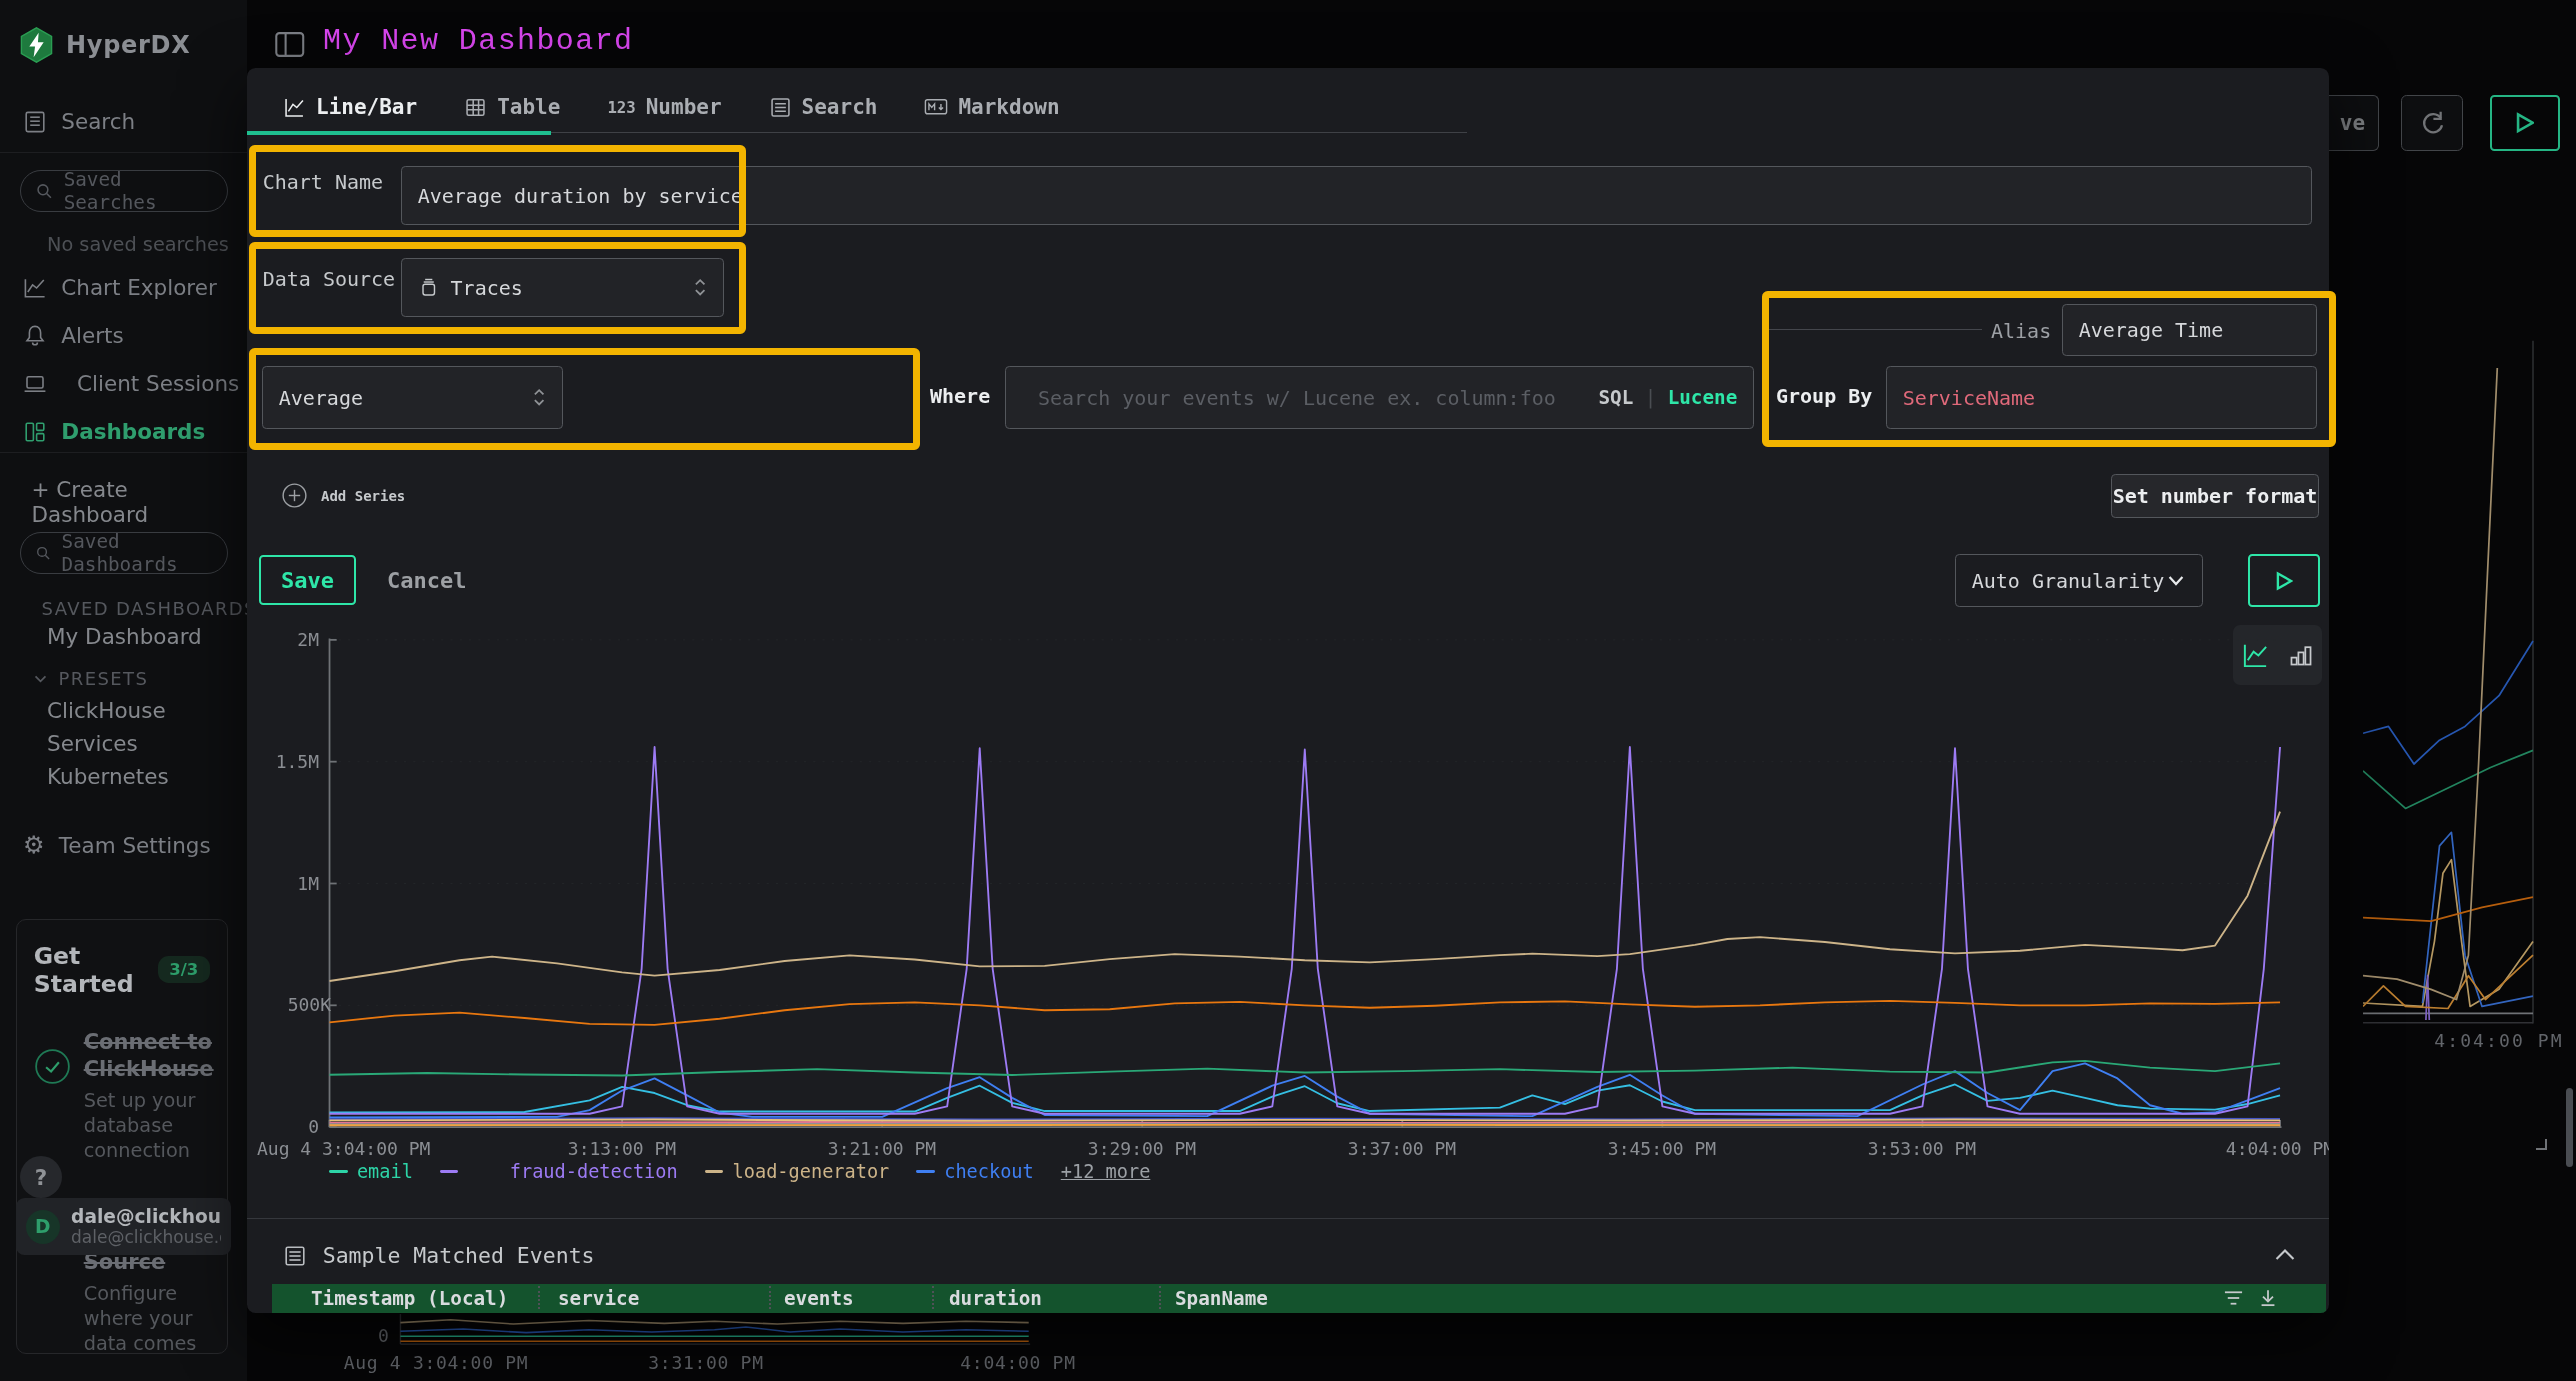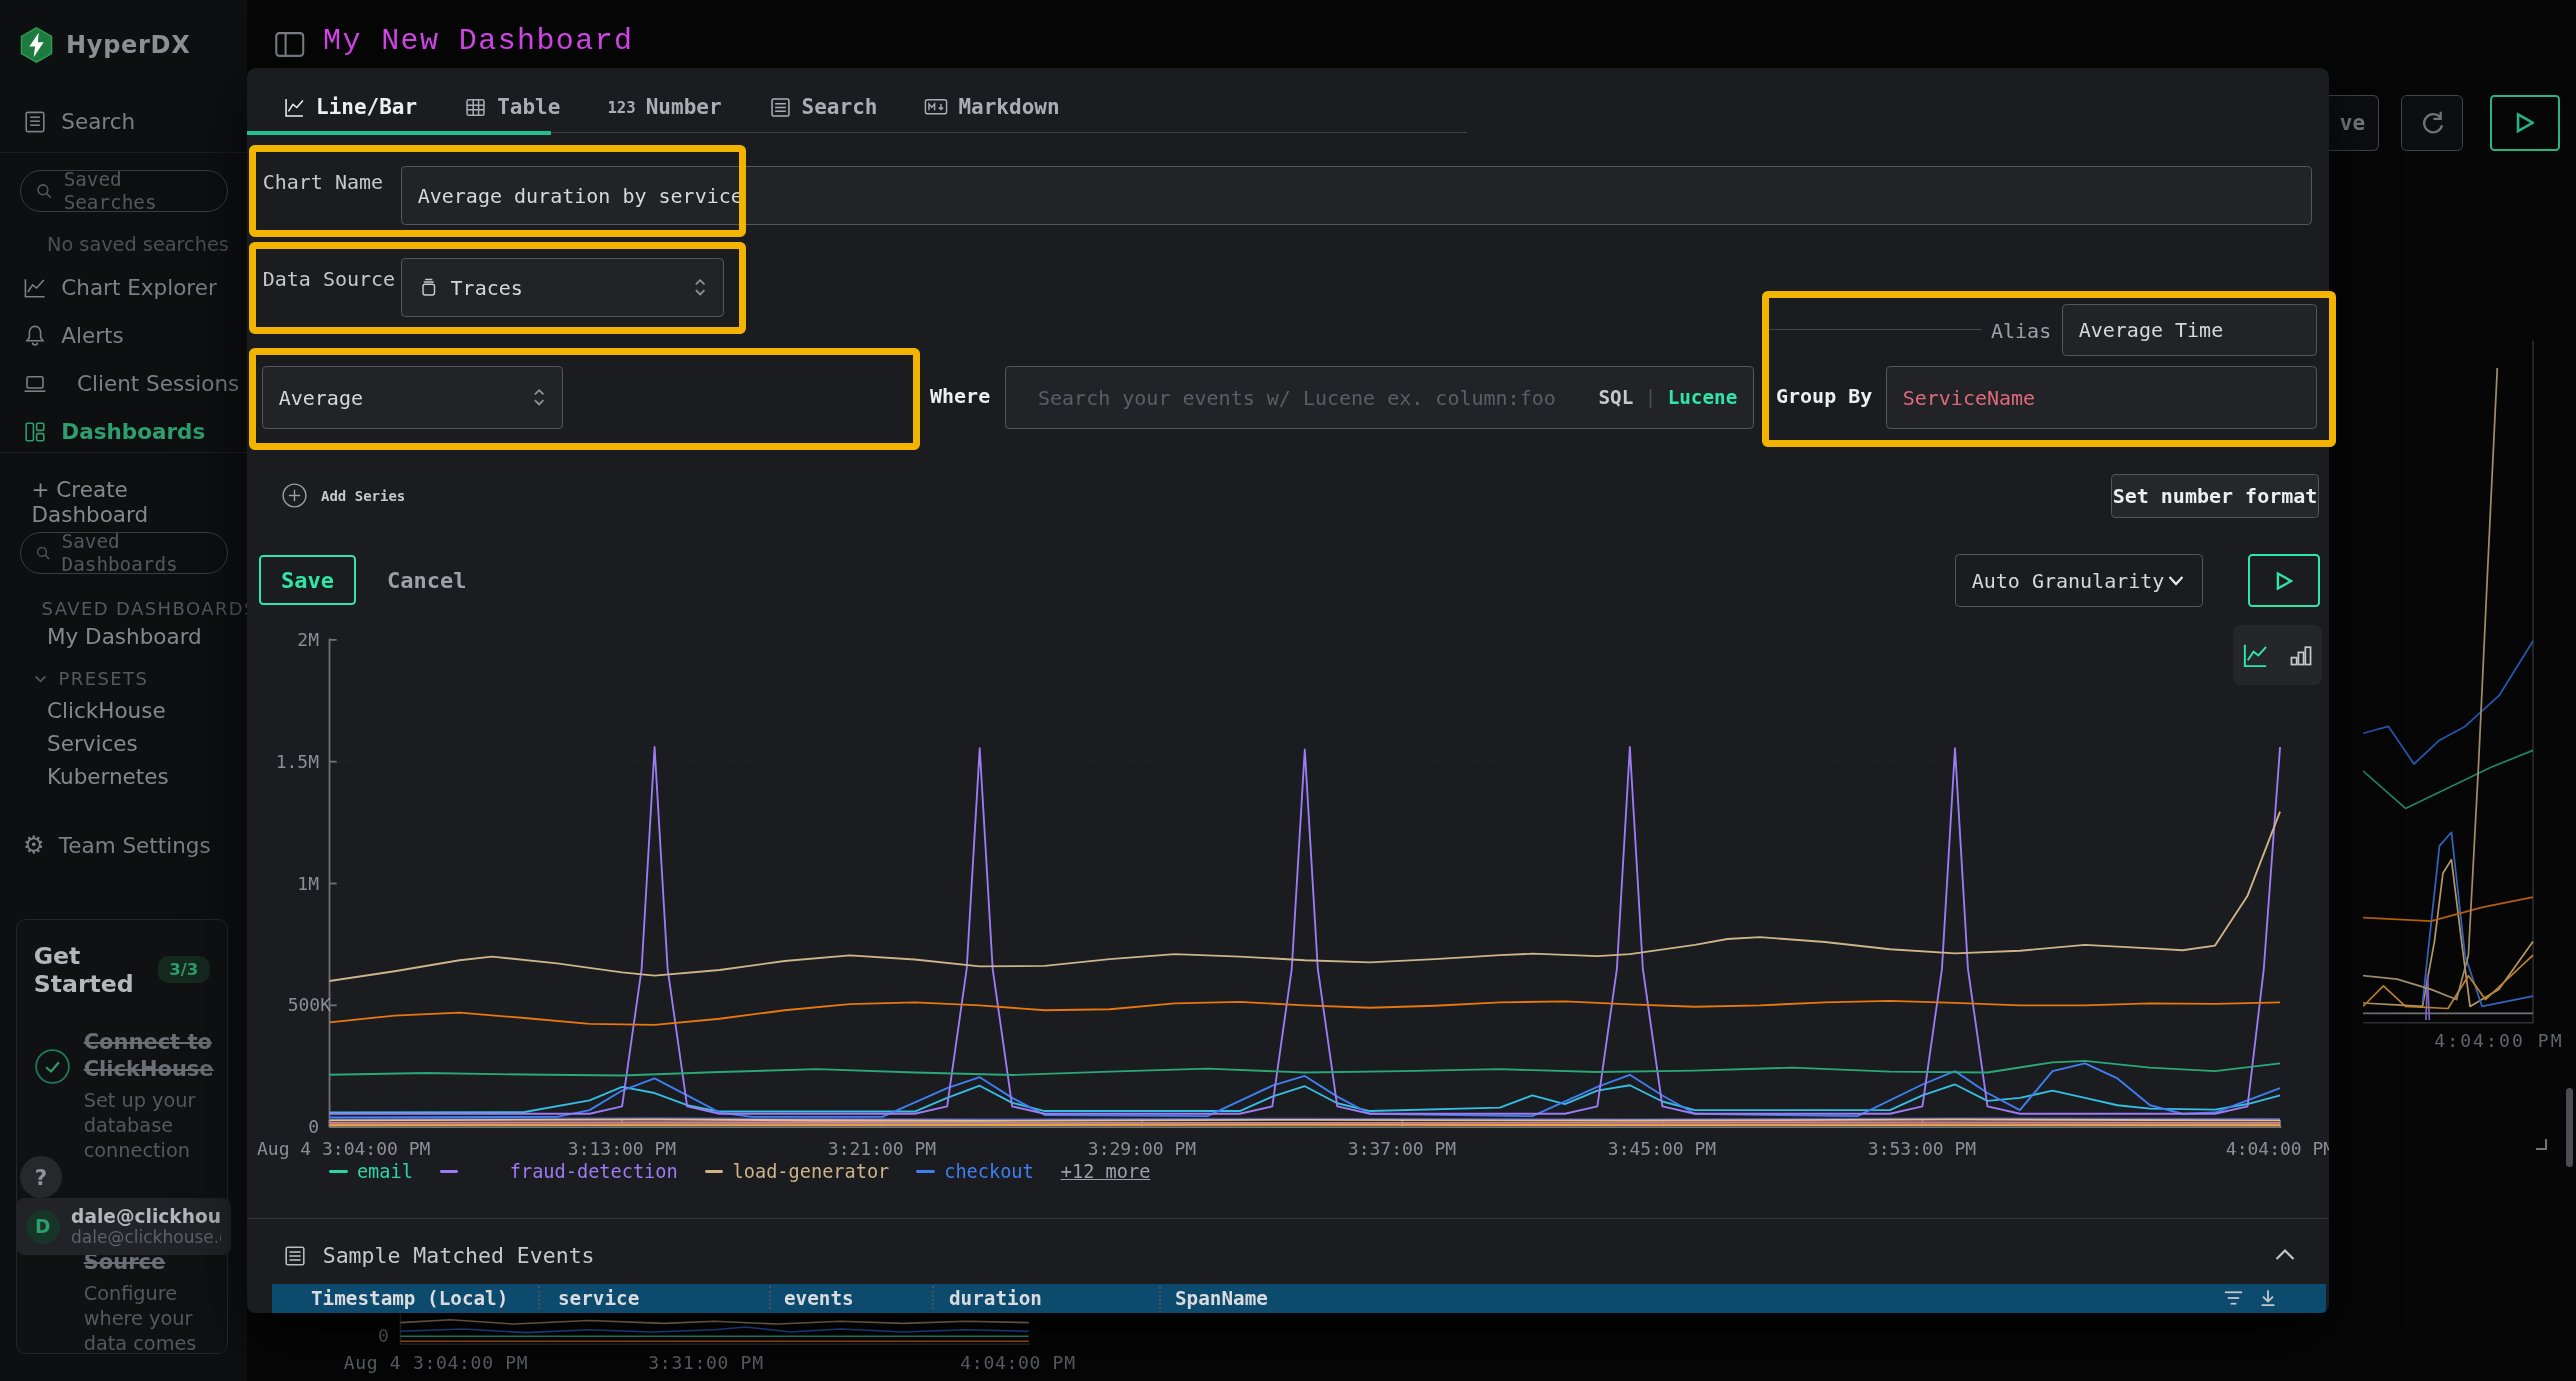--- a/index.html
+++ b/index.html
@@ -82,21 +82,21 @@
   #chart-toggle { background:#24262a; border-radius:7.2px; display:flex; align-items:center; justify-content:center; gap:18.6px; }
 
   .tick-label { position:absolute; font-size:18px; color:#8b8e93; white-space:nowrap; }
   .legend-row { display:flex; align-items:center; gap:27px; }
   .legend-item { display:flex; align-items:center; gap:9.3px; font-size:18.6px; }
   .legend-swatch { width:18.6px; height:2.9px; border-radius:1.4px; }
   .legend-more { font-size:18.6px; color:#9ca0a5; text-decoration:underline; }
 
   #sample-divider { left:0; top:1150px; width:2082px; height:1.4px; background:#35373c; }
   .sample-title { font-size:21.5px; color:#c6c9cc; display:flex; align-items:center; gap:15.7px; }
-  #table-header { left:25px; top:1216px; width:2054px; height:29px; background:#0c4a6e; display:flex; align-items:center; }
+  #table-header { left:25px; top:1216px; width:2054px; height:29px; background:#14532d; display:flex; align-items:center; }
   .col-h { font-size:19.3px; font-weight:bold; color:#d9dbde; white-space:nowrap; position:absolute; }
   .col-sep { position:absolute; top:2.1px; width:0; height:23px; border-left:2.1px dotted #4f5257; }
 
   .ann { border:7.2px solid #f3b400; border-radius:5.7px; background:transparent; pointer-events:none; }
 </style>
 </head>
 <body>
 
 <div id="sidebar" class="abs">
   <div class="abs logo-row">

